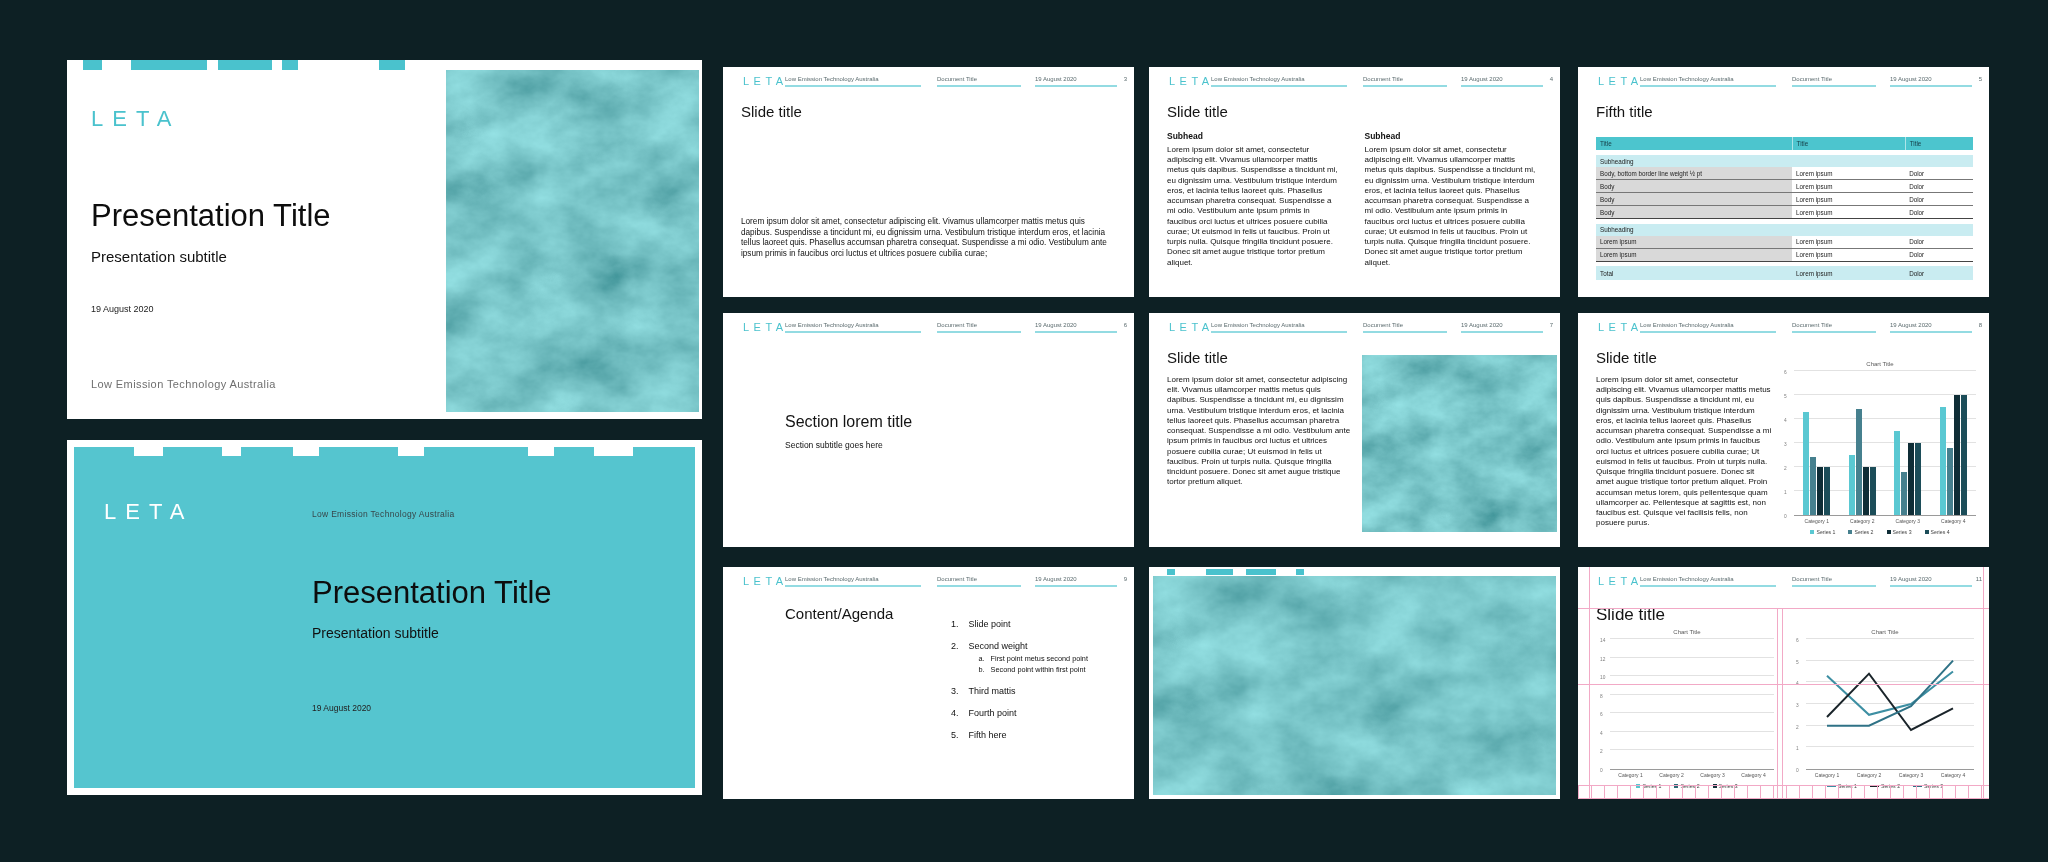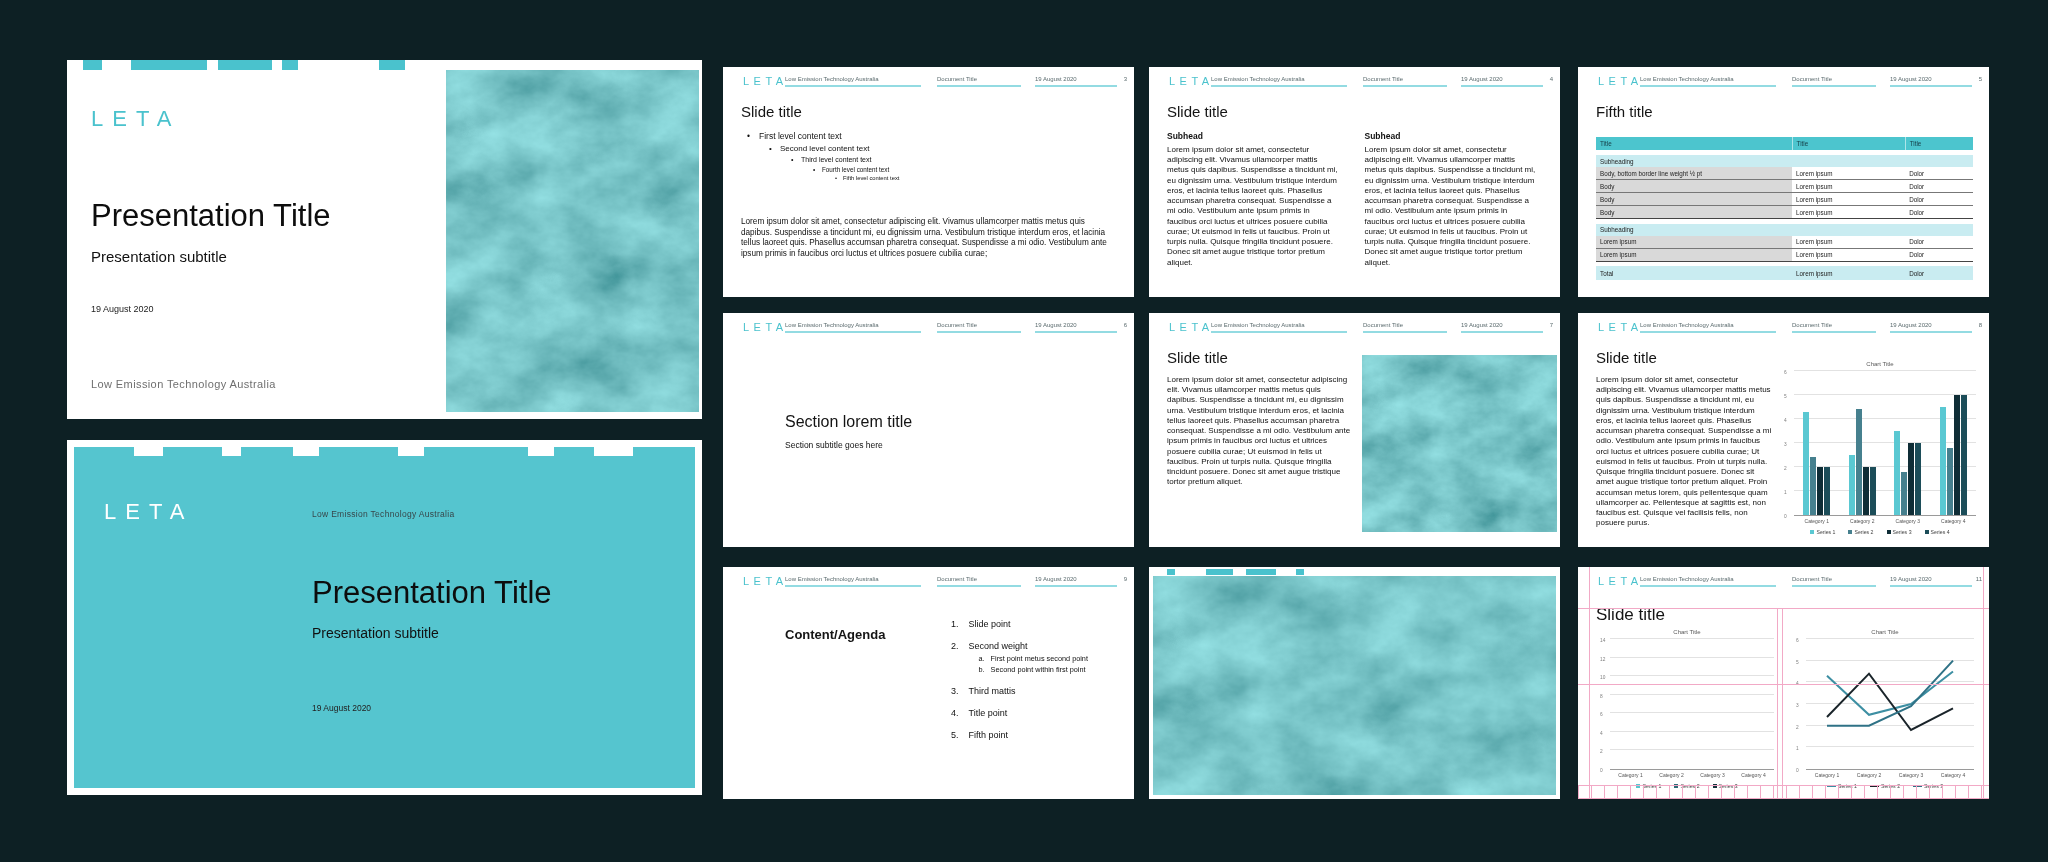--- a/index.html
+++ b/index.html
@@ -97,21 +97,21 @@
   .sbar{width:15px;display:flex;flex-direction:column-reverse}
   .pat{background-image:repeating-linear-gradient(45deg,rgba(255,255,255,.3) 0 .8px,transparent .8px 2.6px)}
   .xlabs{position:relative;height:8px;margin-left:14px;margin-right:4px;margin-top:2px;flex:0 0 auto}
   .xlab{position:absolute;transform:translateX(-50%);font-size:5px;color:#555;white-space:nowrap}
   .legend{display:flex;justify-content:center;gap:13px;font-size:5.2px;color:#444;margin-top:3px;flex:0 0 auto}
   .litem{display:flex;align-items:center;gap:2px;white-space:nowrap}
   .sw{width:4px;height:4px;display:inline-block}
   .swl{width:9px;height:2px;display:inline-block}
   .lplot svg{position:absolute;inset:0;width:100%;height:100%}
   
-  .ag-title{position:absolute;left:62px;top:60px;font-size:13px;font-weight:700;color:var(--ink)}
+  .ag-title{position:absolute;left:62px;top:38px;font-size:15px;font-weight:400;color:var(--ink)}
   .aglist{position:absolute;left:228px;top:52px;right:20px}
   .agitem{display:flex;gap:10px;font-size:9px;color:#111;margin-bottom:12px}
   .agsub{margin:3px 0 0 0}
   .agsubitem{display:flex;gap:6px;font-size:7.3px;color:#111;margin:2px 0 0 10px}
   
   .rockC{position:absolute;left:4px;right:4px;top:9px;bottom:4px}
   .nblock2{position:absolute;top:2px;height:6px;background:var(--teal)}
   
   .cg-title{position:absolute;left:18px;top:38px;font-size:17px;font-weight:400;color:var(--ink)}
   #chart-stacked{left:18px;top:62px;width:182px;height:160px}
@@ -173,27 +173,20 @@
 
   <div class="slide" id="c11">
     <div class="sheader">
         <span class="slogo">LETA</span>
         <span class="hf f-org">Low Emission Technology Australia</span>
         <span class="hf f-doc">Document Title</span>
         <span class="hf f-date">19 August 2020</span>
         <span class="hpage">3</span>
       </div>
     <div class="stitle">Slide title</div>
-    <div class="blist">
-        <div class="bi lv1">First level content text</div>
-        <div class="bi lv2">Second level content text</div>
-        <div class="bi lv3">Third level content text</div>
-        <div class="bi lv4">Fourth level content text</div>
-        <div class="bi lv5">Fifth level content text</div>
-      </div>
     <div class="bpara">Lorem ipsum dolor sit amet, consectetur adipiscing elit. Vivamus ullamcorper mattis metus quis dapibus. Suspendisse a tincidunt mi, eu dignissim urna. Vestibulum tristique interdum eros, et lacinia tellus laoreet quis. Phasellus accumsan pharetra consequat. Suspendisse a mi odio. Vestibulum ante ipsum primis in faucibus orci luctus et ultrices posuere cubilia curae;</div>
   </div>
 
   <div class="slide" id="c12">
     <div class="sheader">
         <span class="slogo">LETA</span>
         <span class="hf f-org">Low Emission Technology Australia</span>
         <span class="hf f-doc">Document Title</span>
         <span class="hf f-date">19 August 2020</span>
         <span class="hpage">4</span>
@@ -431,27 +424,27 @@
         </div>
         <div class="agitem">
           <span>3.</span>
           <span>
             <div>Third mattis</div>
           </span>
         </div>
         <div class="agitem">
           <span>4.</span>
           <span>
-            <div>Title point</div>
+            <div>Fourth point</div>
           </span>
         </div>
         <div class="agitem">
           <span>5.</span>
           <span>
-            <div>Fifth point</div>
+            <div>Fifth here</div>
           </span>
         </div>
       </div>
   </div>
 
   <div class="slide" id="c32">
     <div>
       <div class="nblock2" style="left:18px;width:8px"></div>
       <div class="nblock2" style="left:57px;width:27px"></div>
       <div class="nblock2" style="left:97px;width:30px"></div>

